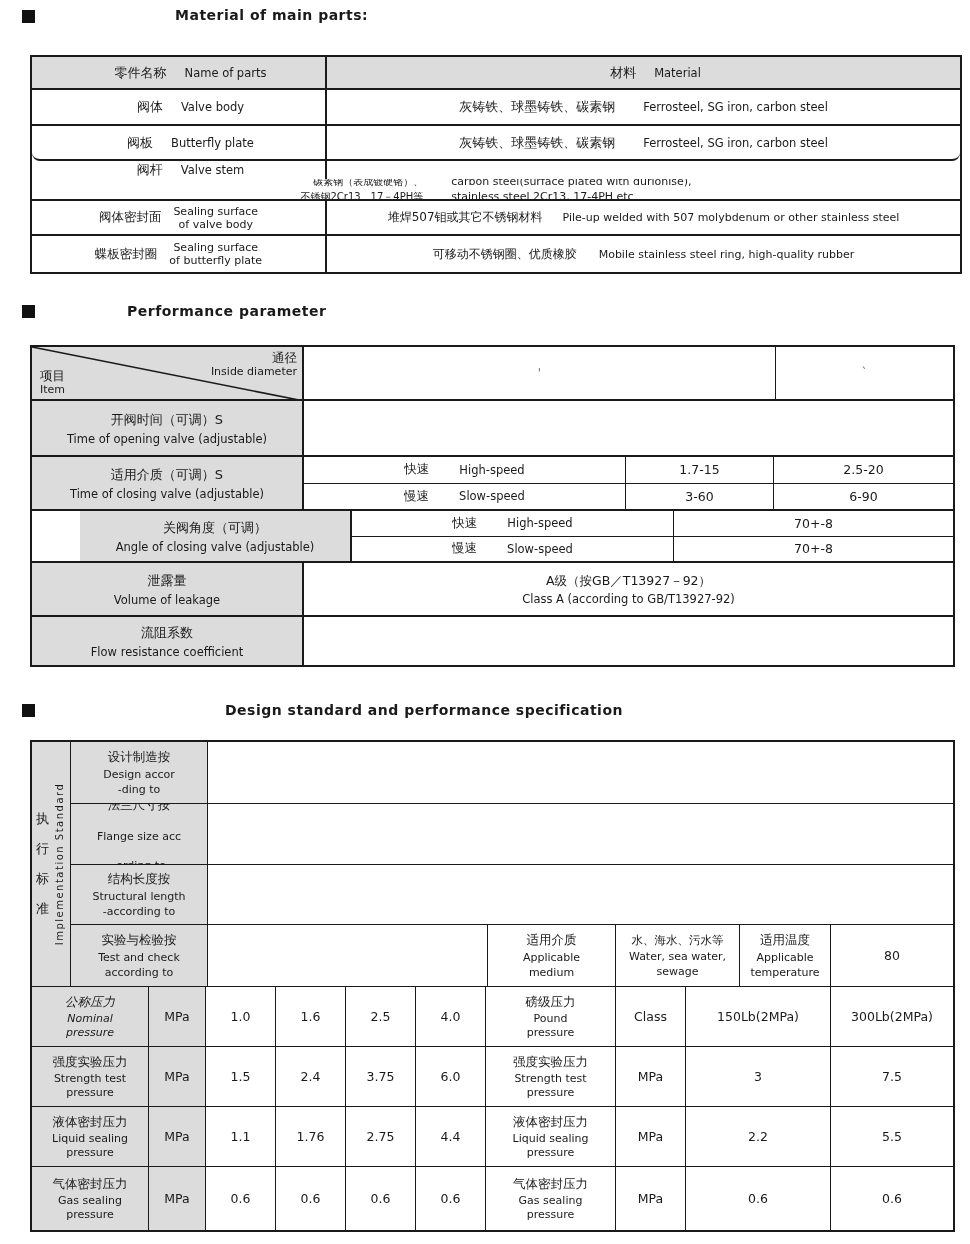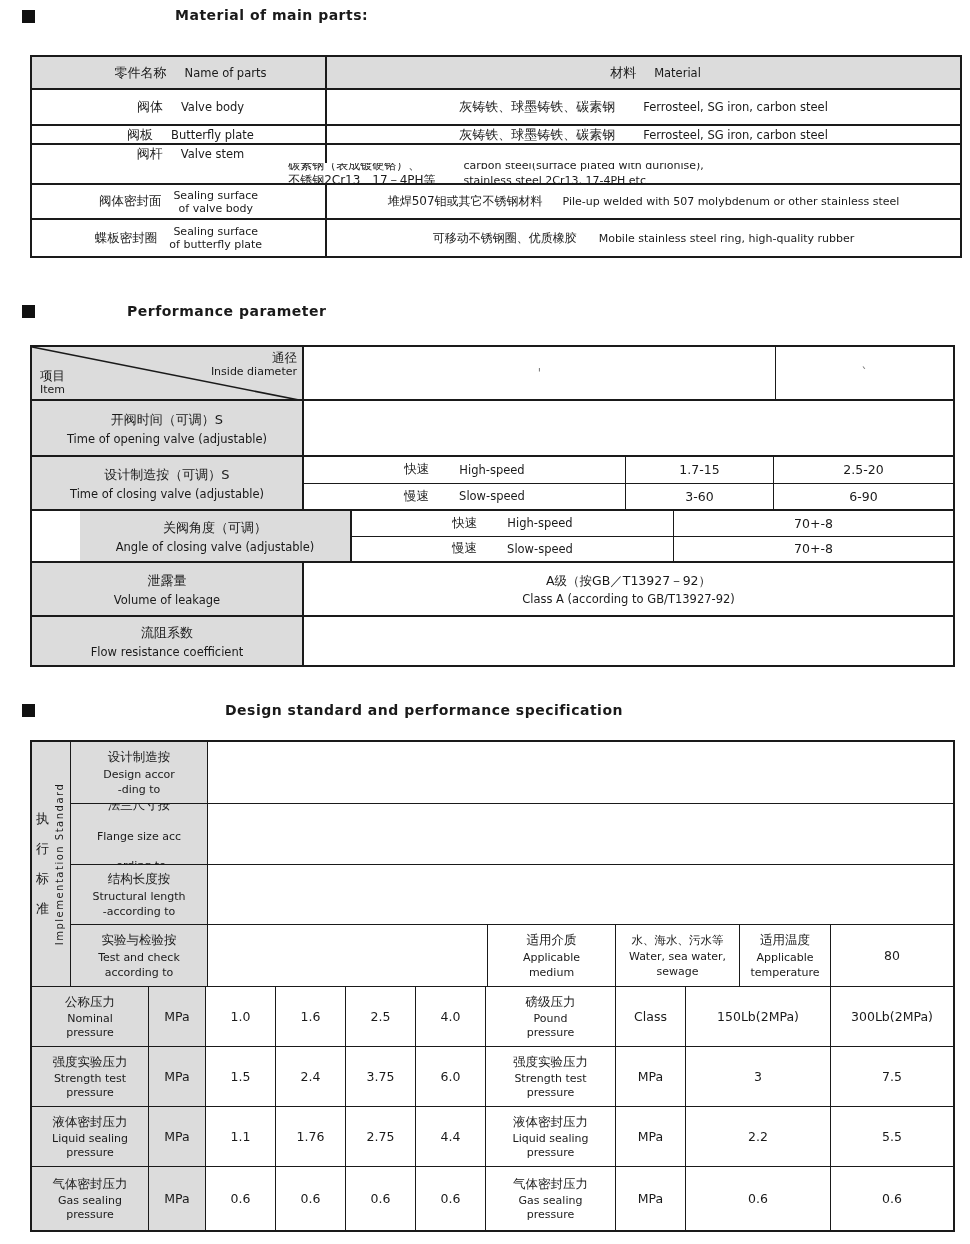--- a/index.html
+++ b/index.html
@@ -68,38 +68,38 @@
       <div class="cell br2 gap18" style="width:295px;">
         <span class="cn">阀体</span>
         <span class="en">Valve body</span>
       </div>
       <div class="cell gap28" style="flex:1;">
         <span class="cn">灰铸铁、球墨铸铁、碳素钢</span>
         <span class="en">Ferrosteel, SG iron, carbon steel</span>
       </div>
     </div>
 
-    <div class="row bb2" style="height:19px;">
+    <div class="row bb2" style="height:35px;border-radius:8px;">
       <div class="cell br2 gap18" style="width:295px;">
         <span class="cn">阀板</span>
         <span class="en">Butterfly plate</span>
       </div>
       <div class="cell gap28" style="flex:1;">
         <span class="cn">灰铸铁、球墨铸铁、碳素钢</span>
         <span class="en">Ferrosteel, SG iron, carbon steel</span>
       </div>
     </div>
 
     <div class="row bb2" style="height:40px;flex-direction:column;">
       <div class="cell br2 gap18" style="width:295px;">
         <span class="cn">阀杆</span>
         <span class="en">Valve stem</span>
       </div>
       <div class="cell gap28" style="flex:1;">
-        <div class="cn two-line" style="font-size:12px; text-align:left;">
+        <div class="cn two-line" style="font-size:10px; text-align:right;">
           <div>碳素钢（表成镀硬铬）、</div>
           <div>不锈钢2Cr13、17－4PH等</div>
         </div>
         <div class="en-sm two-line" style="text-align:left;">
           <div>carbon steel(surface plated with durionise),</div>
           <div>stainless steel 2Cr13, 17-4PH etc</div>
         </div>
       </div>
     </div>
 
@@ -162,21 +162,21 @@
     <div class="row bb2" style="height:56px;">
       <div class="cell gray br2 colv" style="width:272px; gap:3px;">
         <div class="cn">开阀时间（可调）S</div>
         <div class="en">Time of opening valve (adjustable)</div>
       </div>
       <div class="cell" style="flex:1;"></div>
     </div>
 
     <div class="row bb2" style="height:54px;">
       <div class="cell gray br2 colv" style="width:272px; gap:3px;">
-        <div class="cn">设计制造按（可调）S</div>
+        <div class="cn">适用介质（可调）S</div>
         <div class="en">Time of closing valve (adjustable)</div>
       </div>
       <div style="flex:1; display:flex; flex-direction:column;">
         <div class="row bb1" style="height:27px;">
           <div class="cell br1" style="width:322px; gap:30px;">
             <span class="cn" style="font-size:12.5px;">快速</span>
             <span class="en">High-speed</span>
           </div>
           <div class="cell br1 val" style="width:148px;">1.7-15</div>
           <div class="cell val" style="flex:1;">2.5-20</div>
@@ -295,21 +295,21 @@
             <div class="cn" style="font-size:12.5px;">适用温度</div>
             <div class="en-sm">Applicable</div>
             <div class="en-sm">temperature</div>
           </div>
           <div class="cell val" style="flex:1;">80</div>
         </div>
       </div>
     </div>
 
     <div class="row bb1" style="height:60px;">
-      <div class="cell gray br1 colv" style="width:117px; gap:1px;">
+      <div class="cell gray br1 colv" style="width:117px; gap:1px;font-style:italic;">
         <div class="cn" style="font-size:12.5px;">公称压力</div>
         <div class="en-sm">Nominal</div>
         <div class="en-sm">pressure</div>
       </div>
       <div class="cell gray br1 val" style="width:57px;">MPa</div>
       <div class="cell br1 val" style="width:70px;">1.0</div>
       <div class="cell br1 val" style="width:70px;">1.6</div>
       <div class="cell br1 val" style="width:70px;">2.5</div>
       <div class="cell br1 val" style="width:70px;">4.0</div>
       <div class="cell br1 colv" style="width:130px; gap:1px;">

